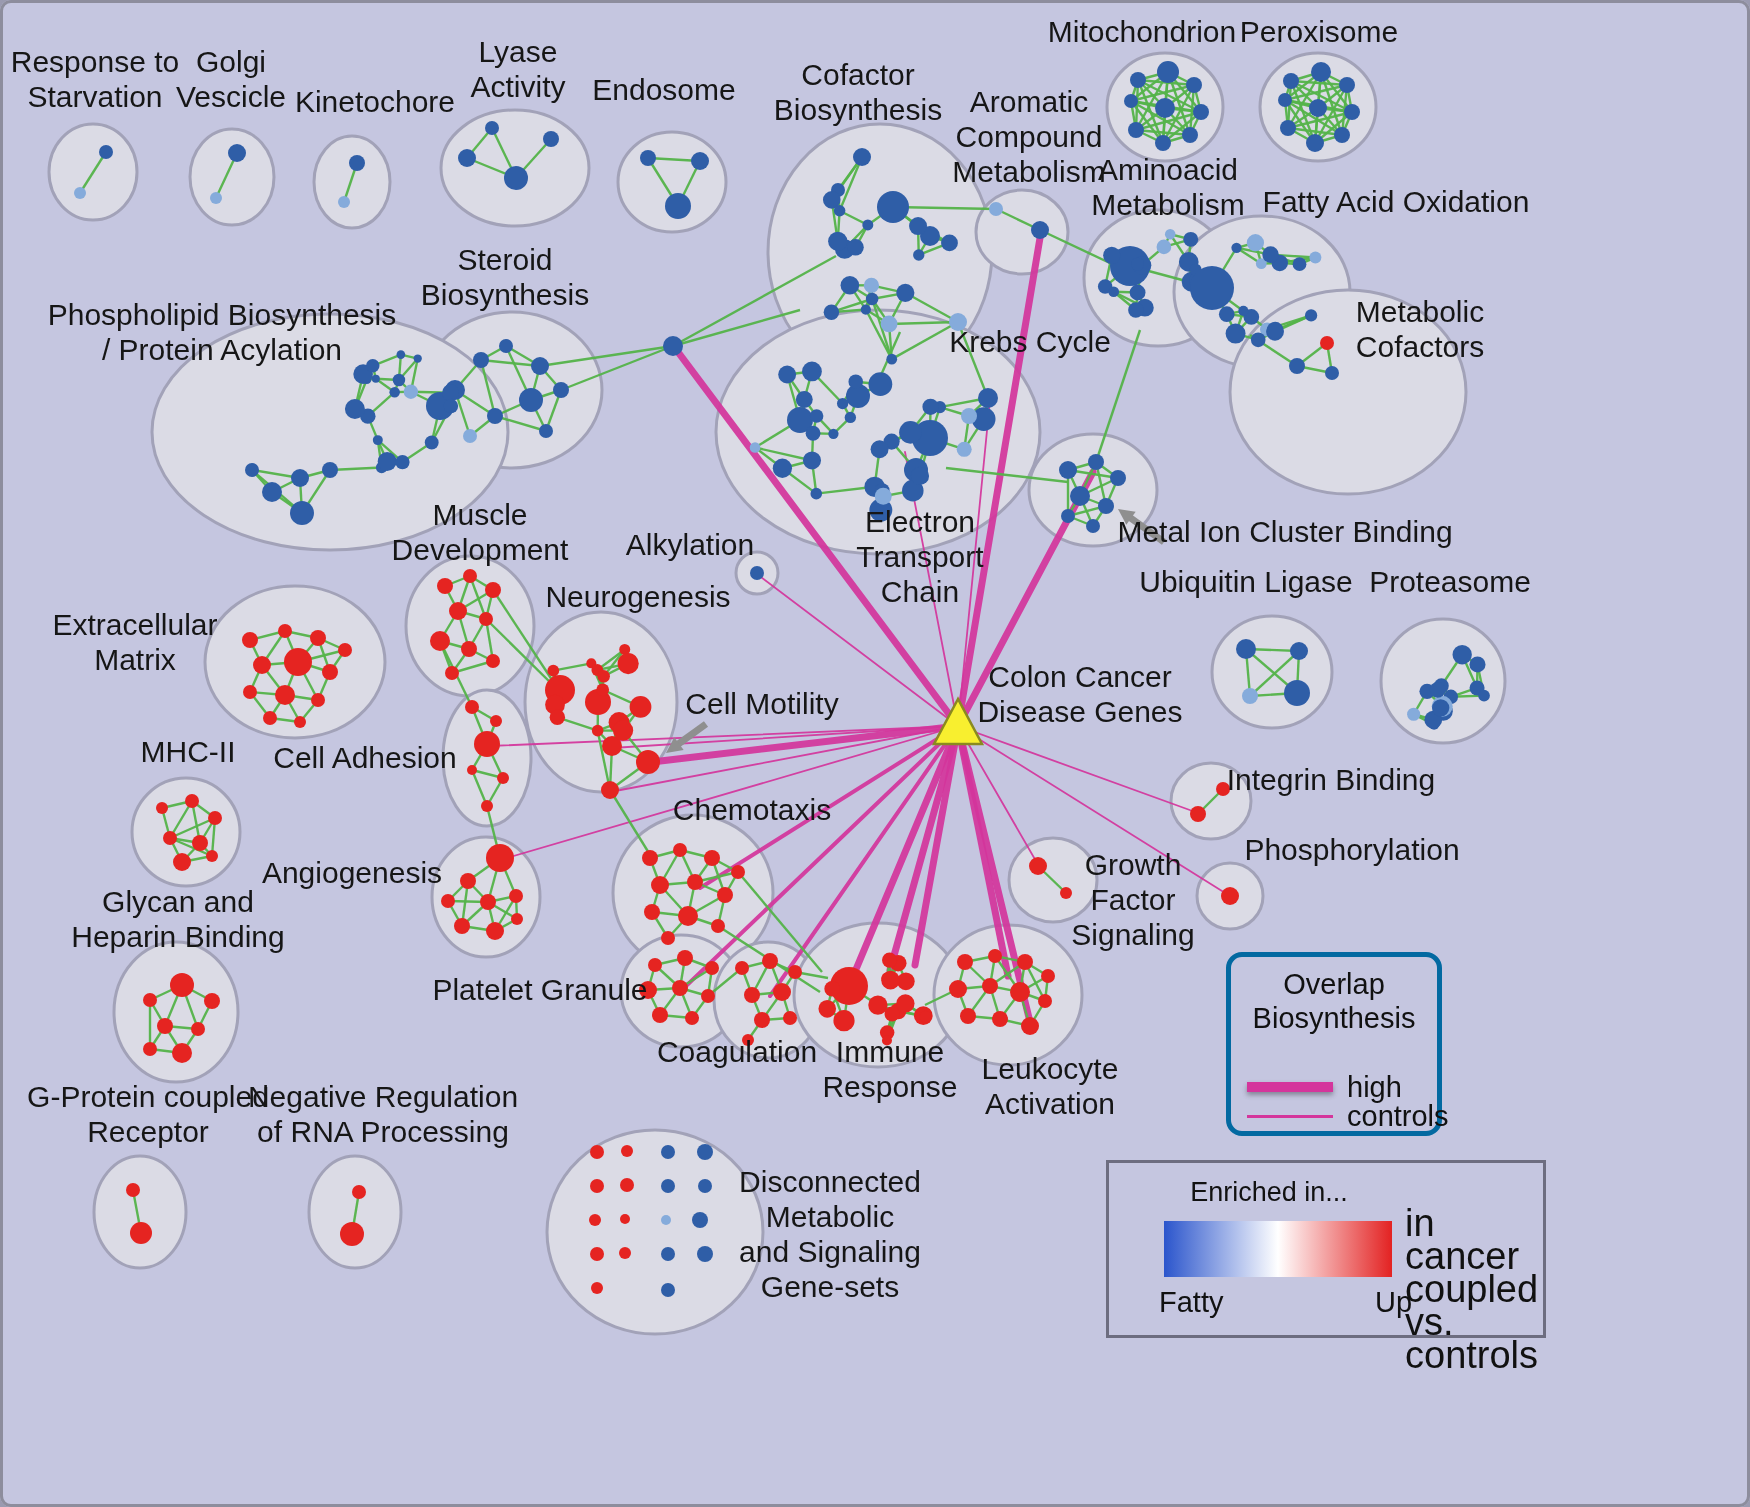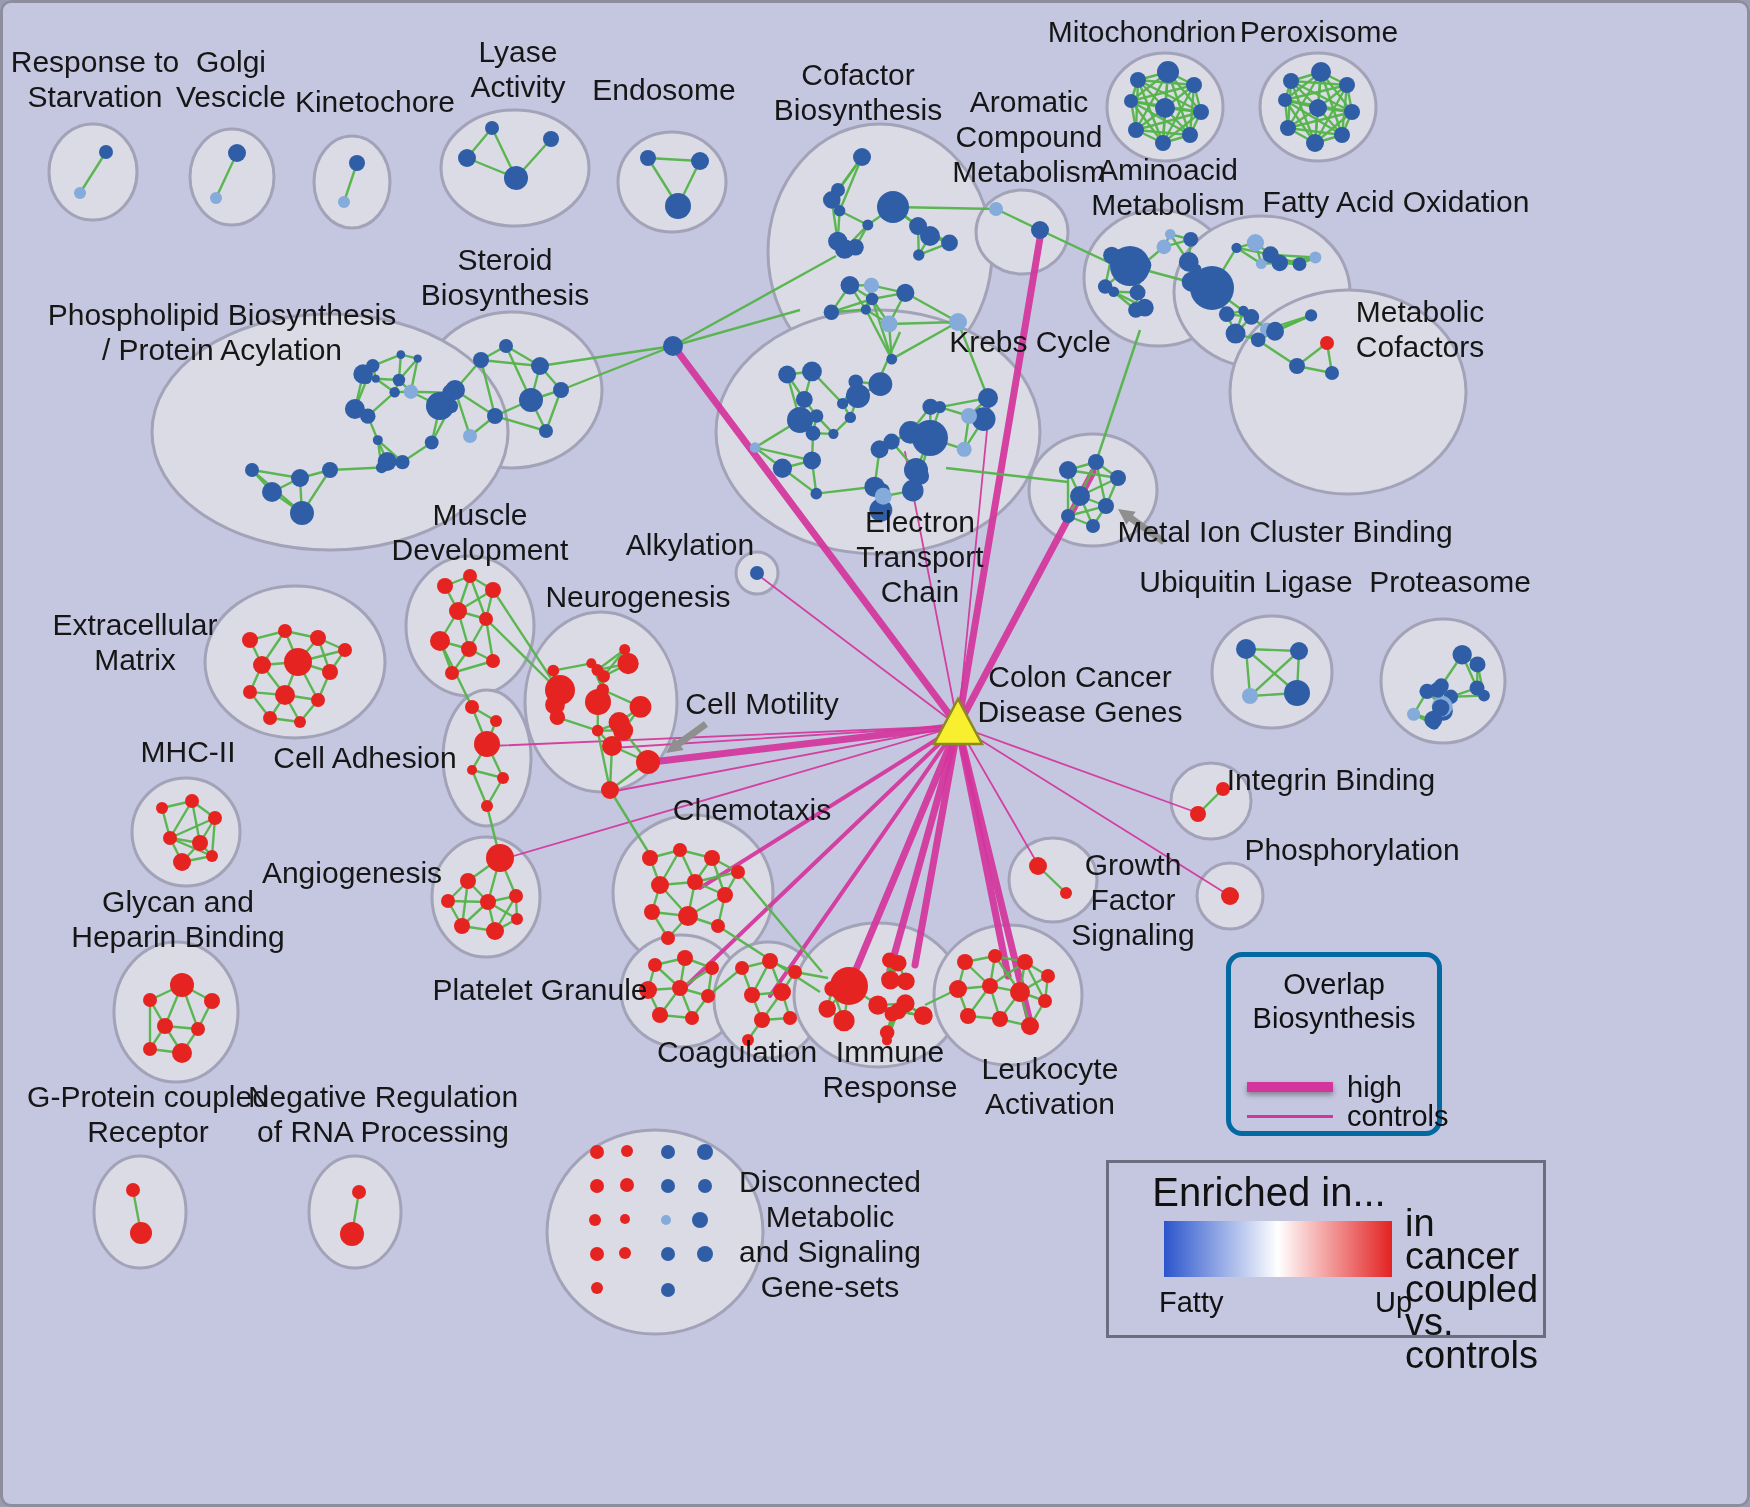--- a/index.html
+++ b/index.html
@@ -12,21 +12,21 @@
                   border:5px solid #0369a1;border-radius:16px;box-sizing:border-box;}
   .lg-title{position:absolute;top:10px;left:0;width:100%;text-align:center;}
   .lg-row{position:absolute;left:16px;display:flex;align-items:center;gap:14px;}
   .row-high{top:96px;margin-top:17px;}
   .row-moderate{top:142px;}
   .swatch-high{display:inline-block;width:86px;height:10px;background:#d4359c;
                box-shadow:0 3px 5px rgba(50,50,60,.45);}
   .swatch-moderate{display:inline-block;width:86px;height:3px;background:#d4359c;}
   .legend-enriched{left:1106px;top:1160px;width:440px;height:178px;
                    border:3px solid #6d6d80;box-sizing:border-box;}
-  .en-title{position:absolute;left:20px;top:12px;width:280px;text-align:center;font-size:40px;}
+  .en-title{position:absolute;left:20px;top:12px;width:280px;text-align:center;font-size:27px;}
   .en-bar{position:absolute;left:55px;top:58px;width:228px;height:56px;}
   .en-down{position:absolute;left:50px;top:122px;}
   .en-up{position:absolute;left:240px;top:122px;margin-left:26px;}
   .en-right{position:absolute;left:296px;top:44px;width:140px;text-align:left;line-height:33px;font-size:38px;}
 </style>
 </head>
 <body>
 
 <div id="canvas">
   <svg id="diagram" width="1750" height="1507">

